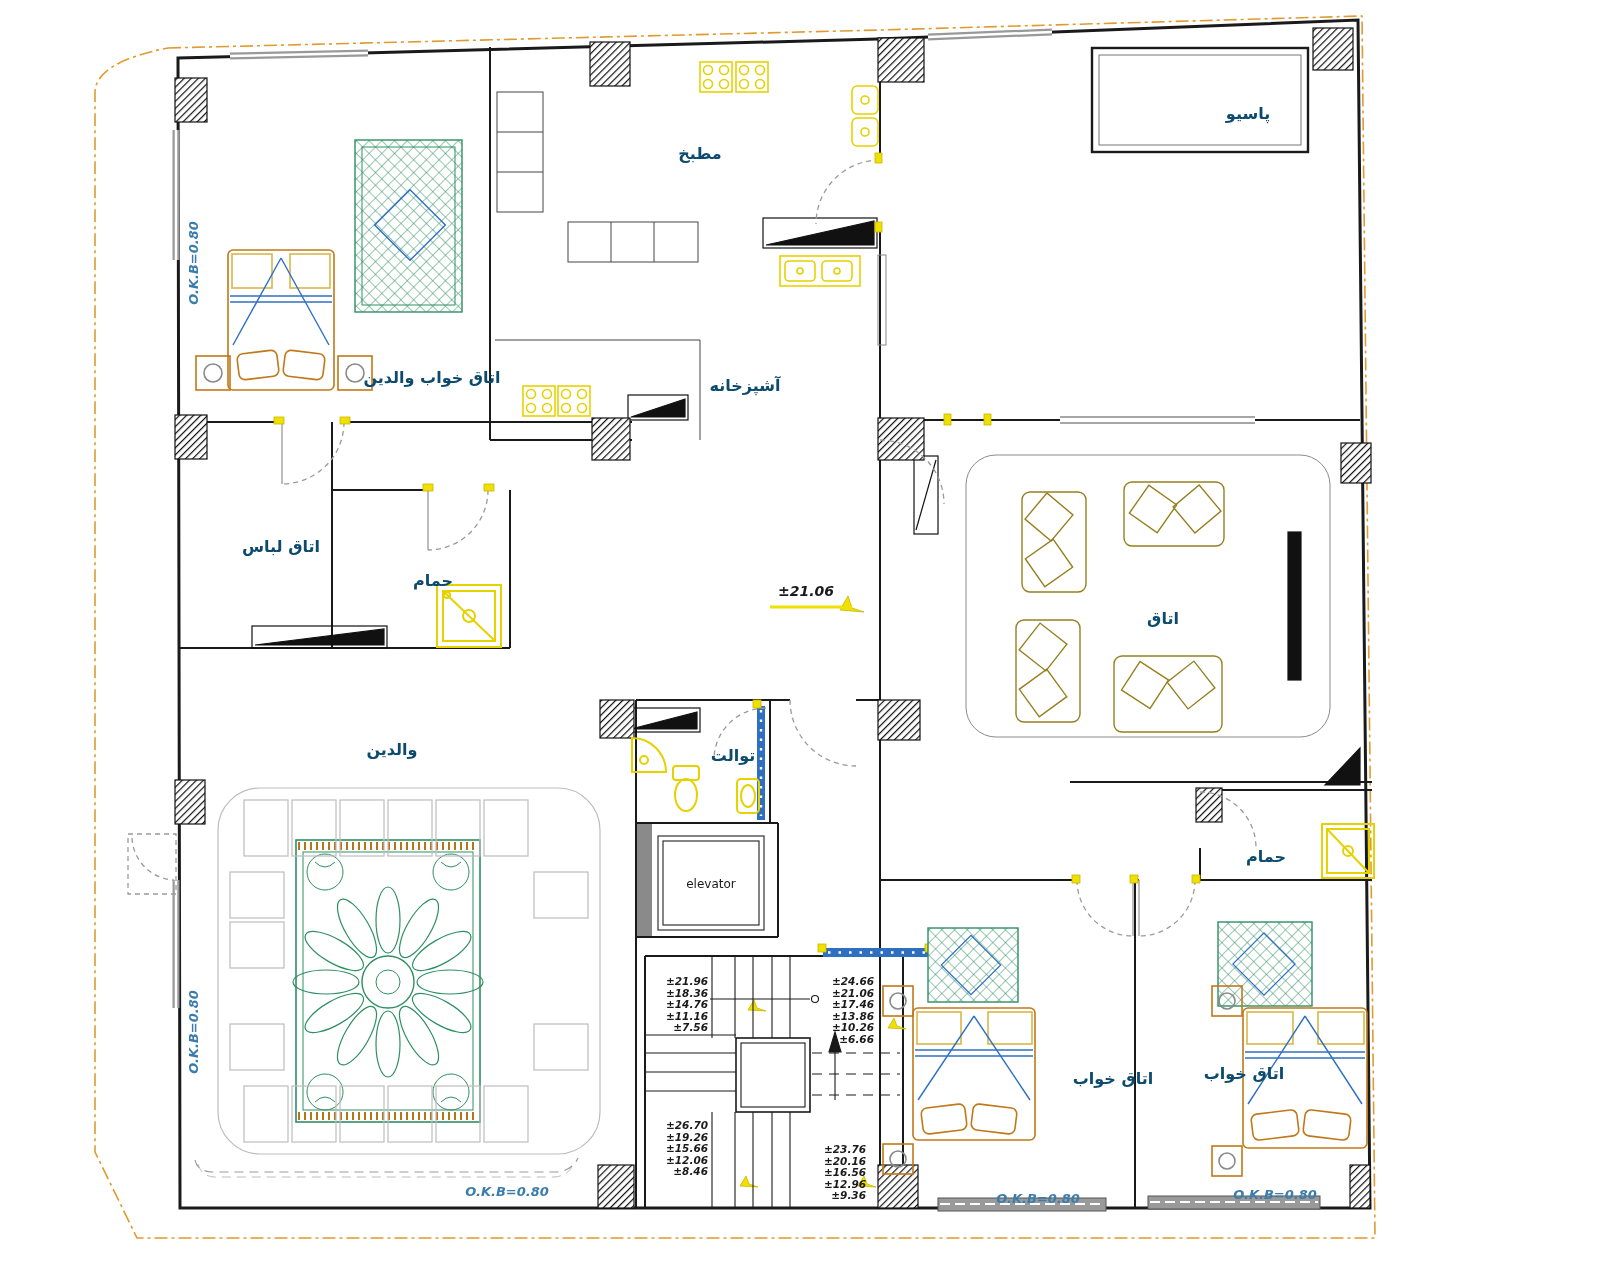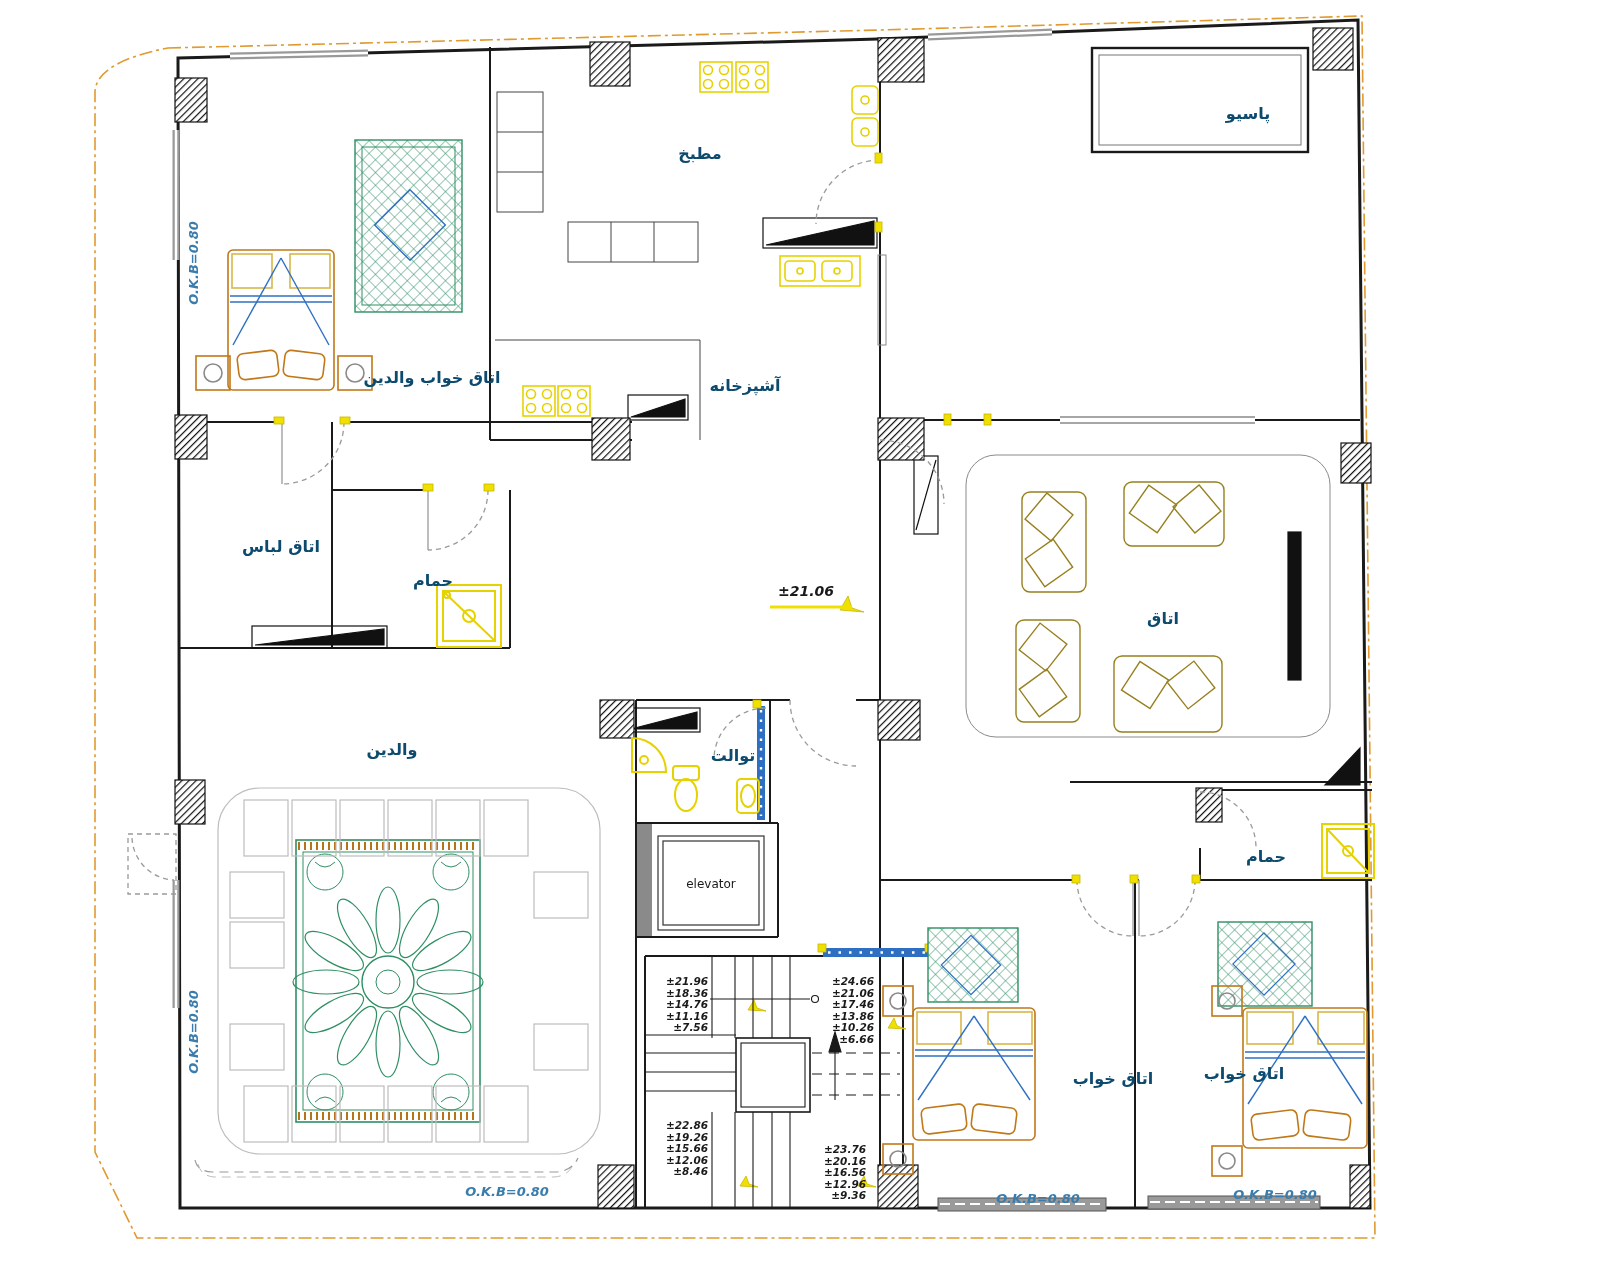--- a/index.html
+++ b/index.html
@@ -441,21 +441,21 @@
 ±18.36
 ±14.76
 ±11.16
 ±7.56</div>
 <div class="stair" style="left:874px;top:976px;">±24.66
 ±21.06
 ±17.46
 ±13.86
 ±10.26
 ±6.66</div>
-<div class="stair" style="left:708px;top:1120px;">±22.86
+<div class="stair" style="left:708px;top:1120px;">±26.70
 ±19.26
 ±15.66
 ±12.06
 ±8.46</div>
 <div class="stair" style="left:866px;top:1144px;">±23.76
 ±20.16
 ±16.56
 ±12.96
 ±9.36</div>
 

